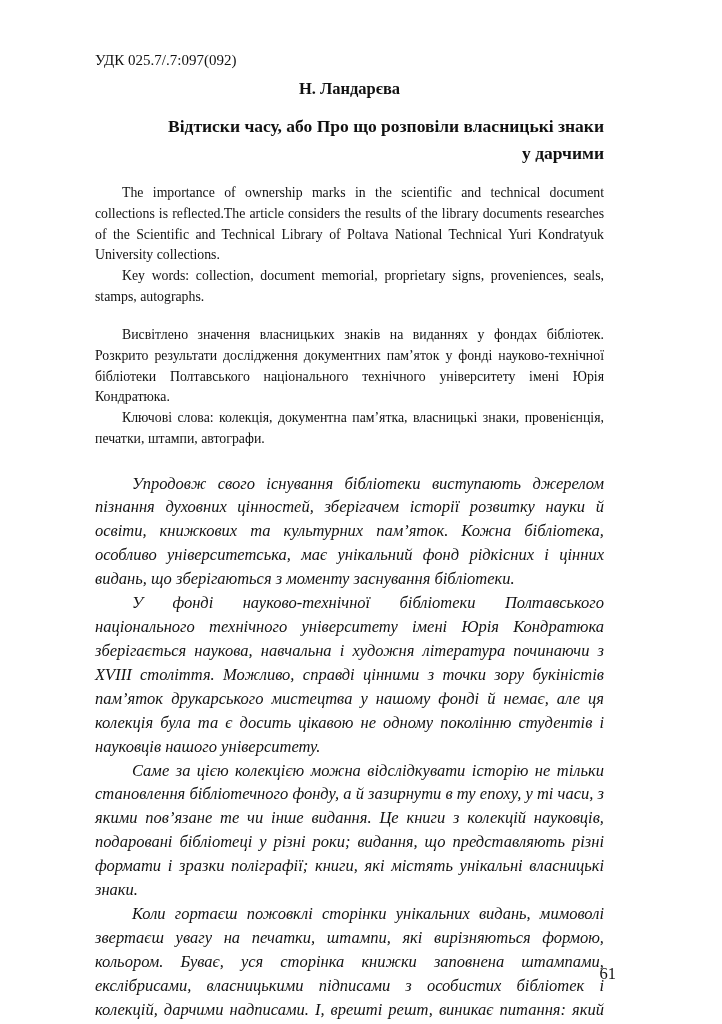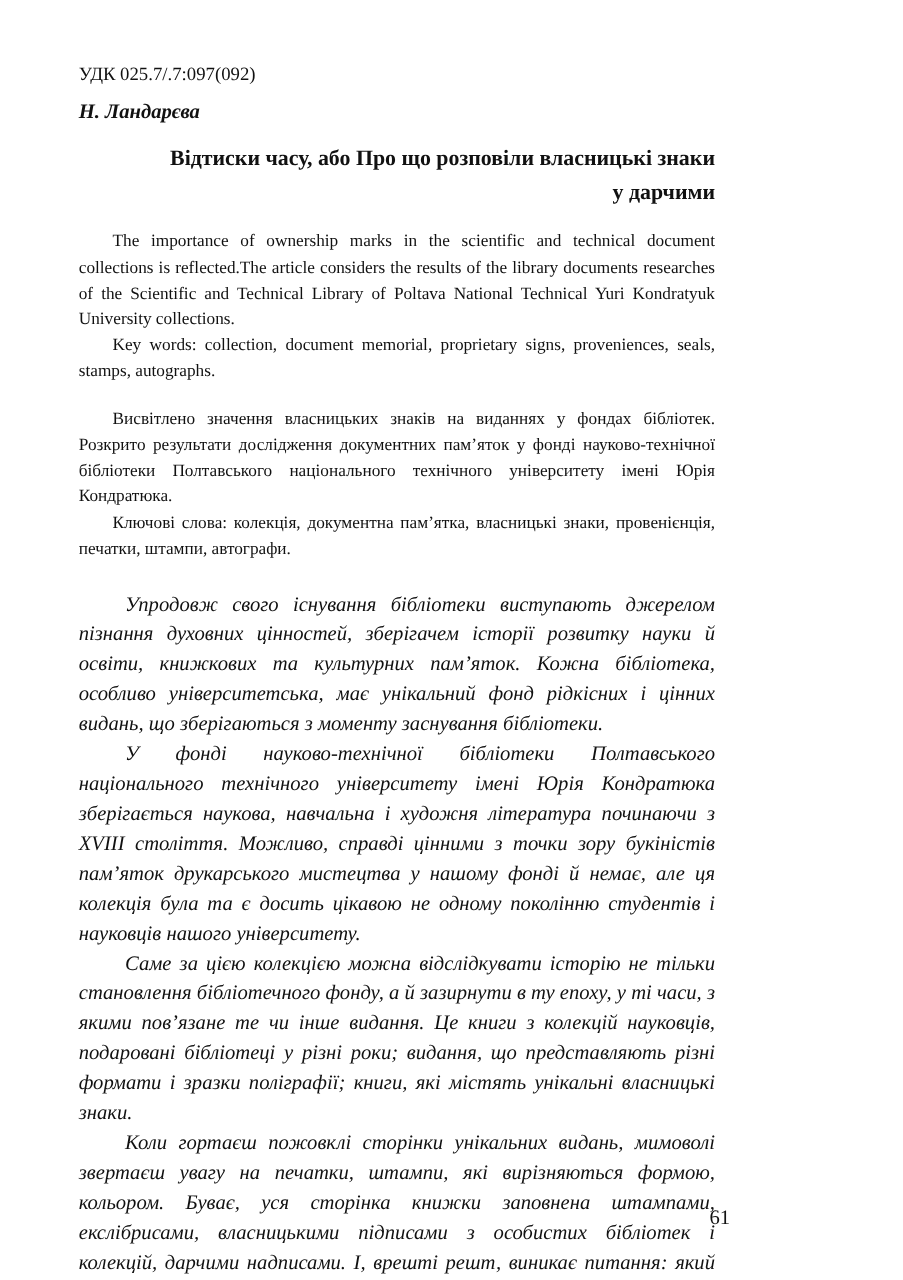--- a/index.html
+++ b/index.html
@@ -10,29 +10,29 @@
   .page {
     position: relative;
     width: 634px;
     height: 1024px;
     background: #ffffff;
     box-sizing: border-box;
     padding: 52px 62px 0 63px;
     font-family: "Liberation Serif", "DejaVu Serif", serif;
     color: #111111;
     overflow: hidden;
+    margin-left: 32px;
   }
   .udc {
     font-size: 15px;
     margin: 0 0 10px 0;
   }
   .author {
-    text-align: left;
+    text-align: center;
     font-weight: bold;
-    font-style: italic;
     font-size: 16.5px;
     margin: 0 0 14px 0;
   }
   .title {
     text-align: right;
     font-weight: bold;
     font-size: 17.5px;
     line-height: 1.55;
     margin: 0 0 16px 0;
   }

